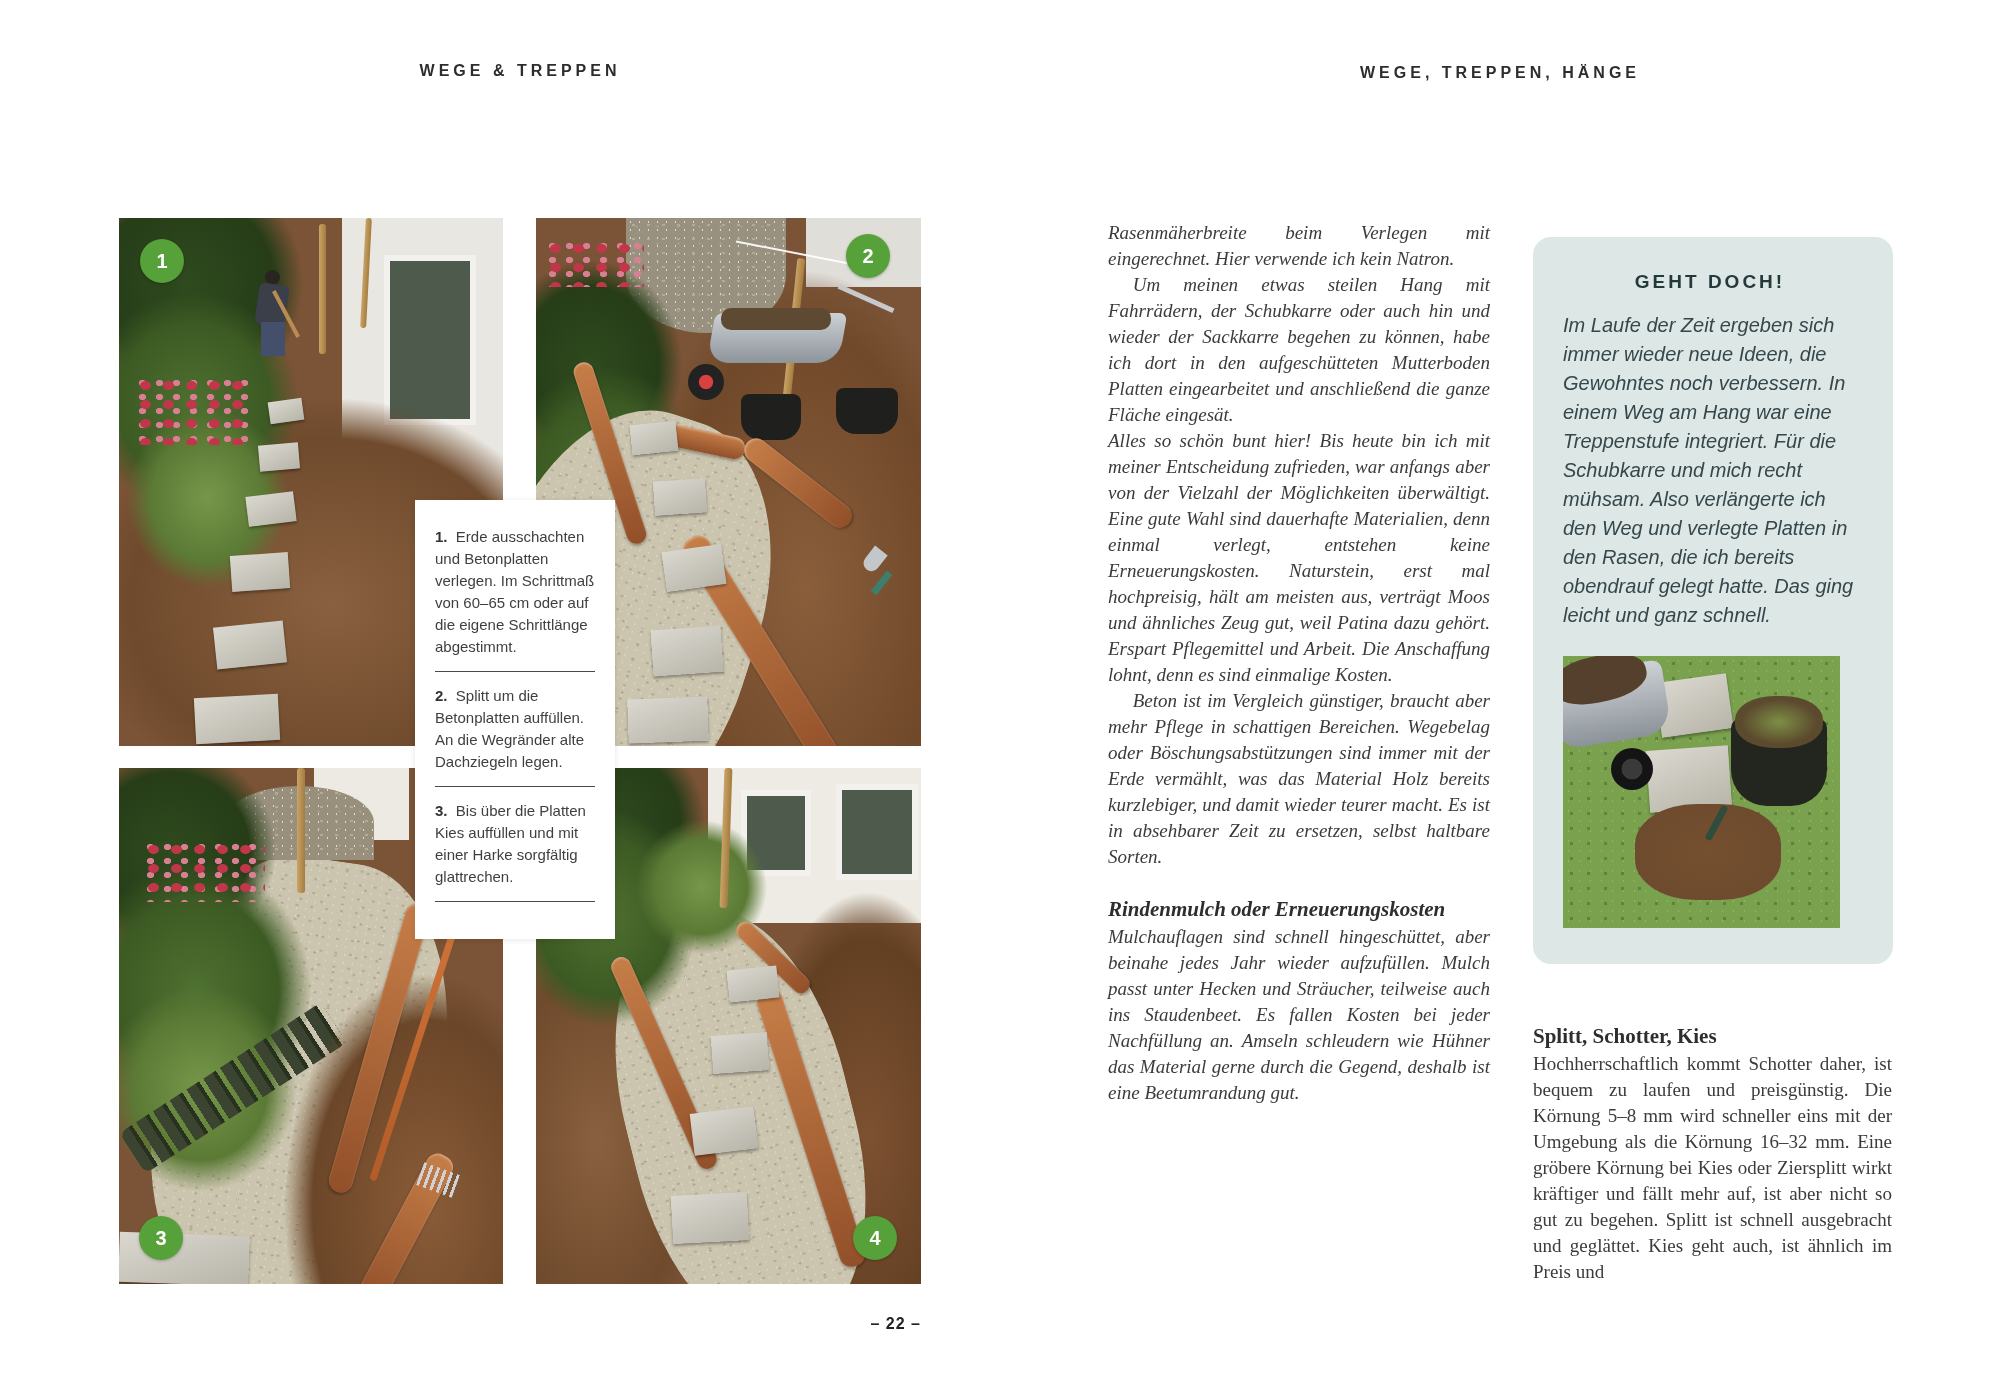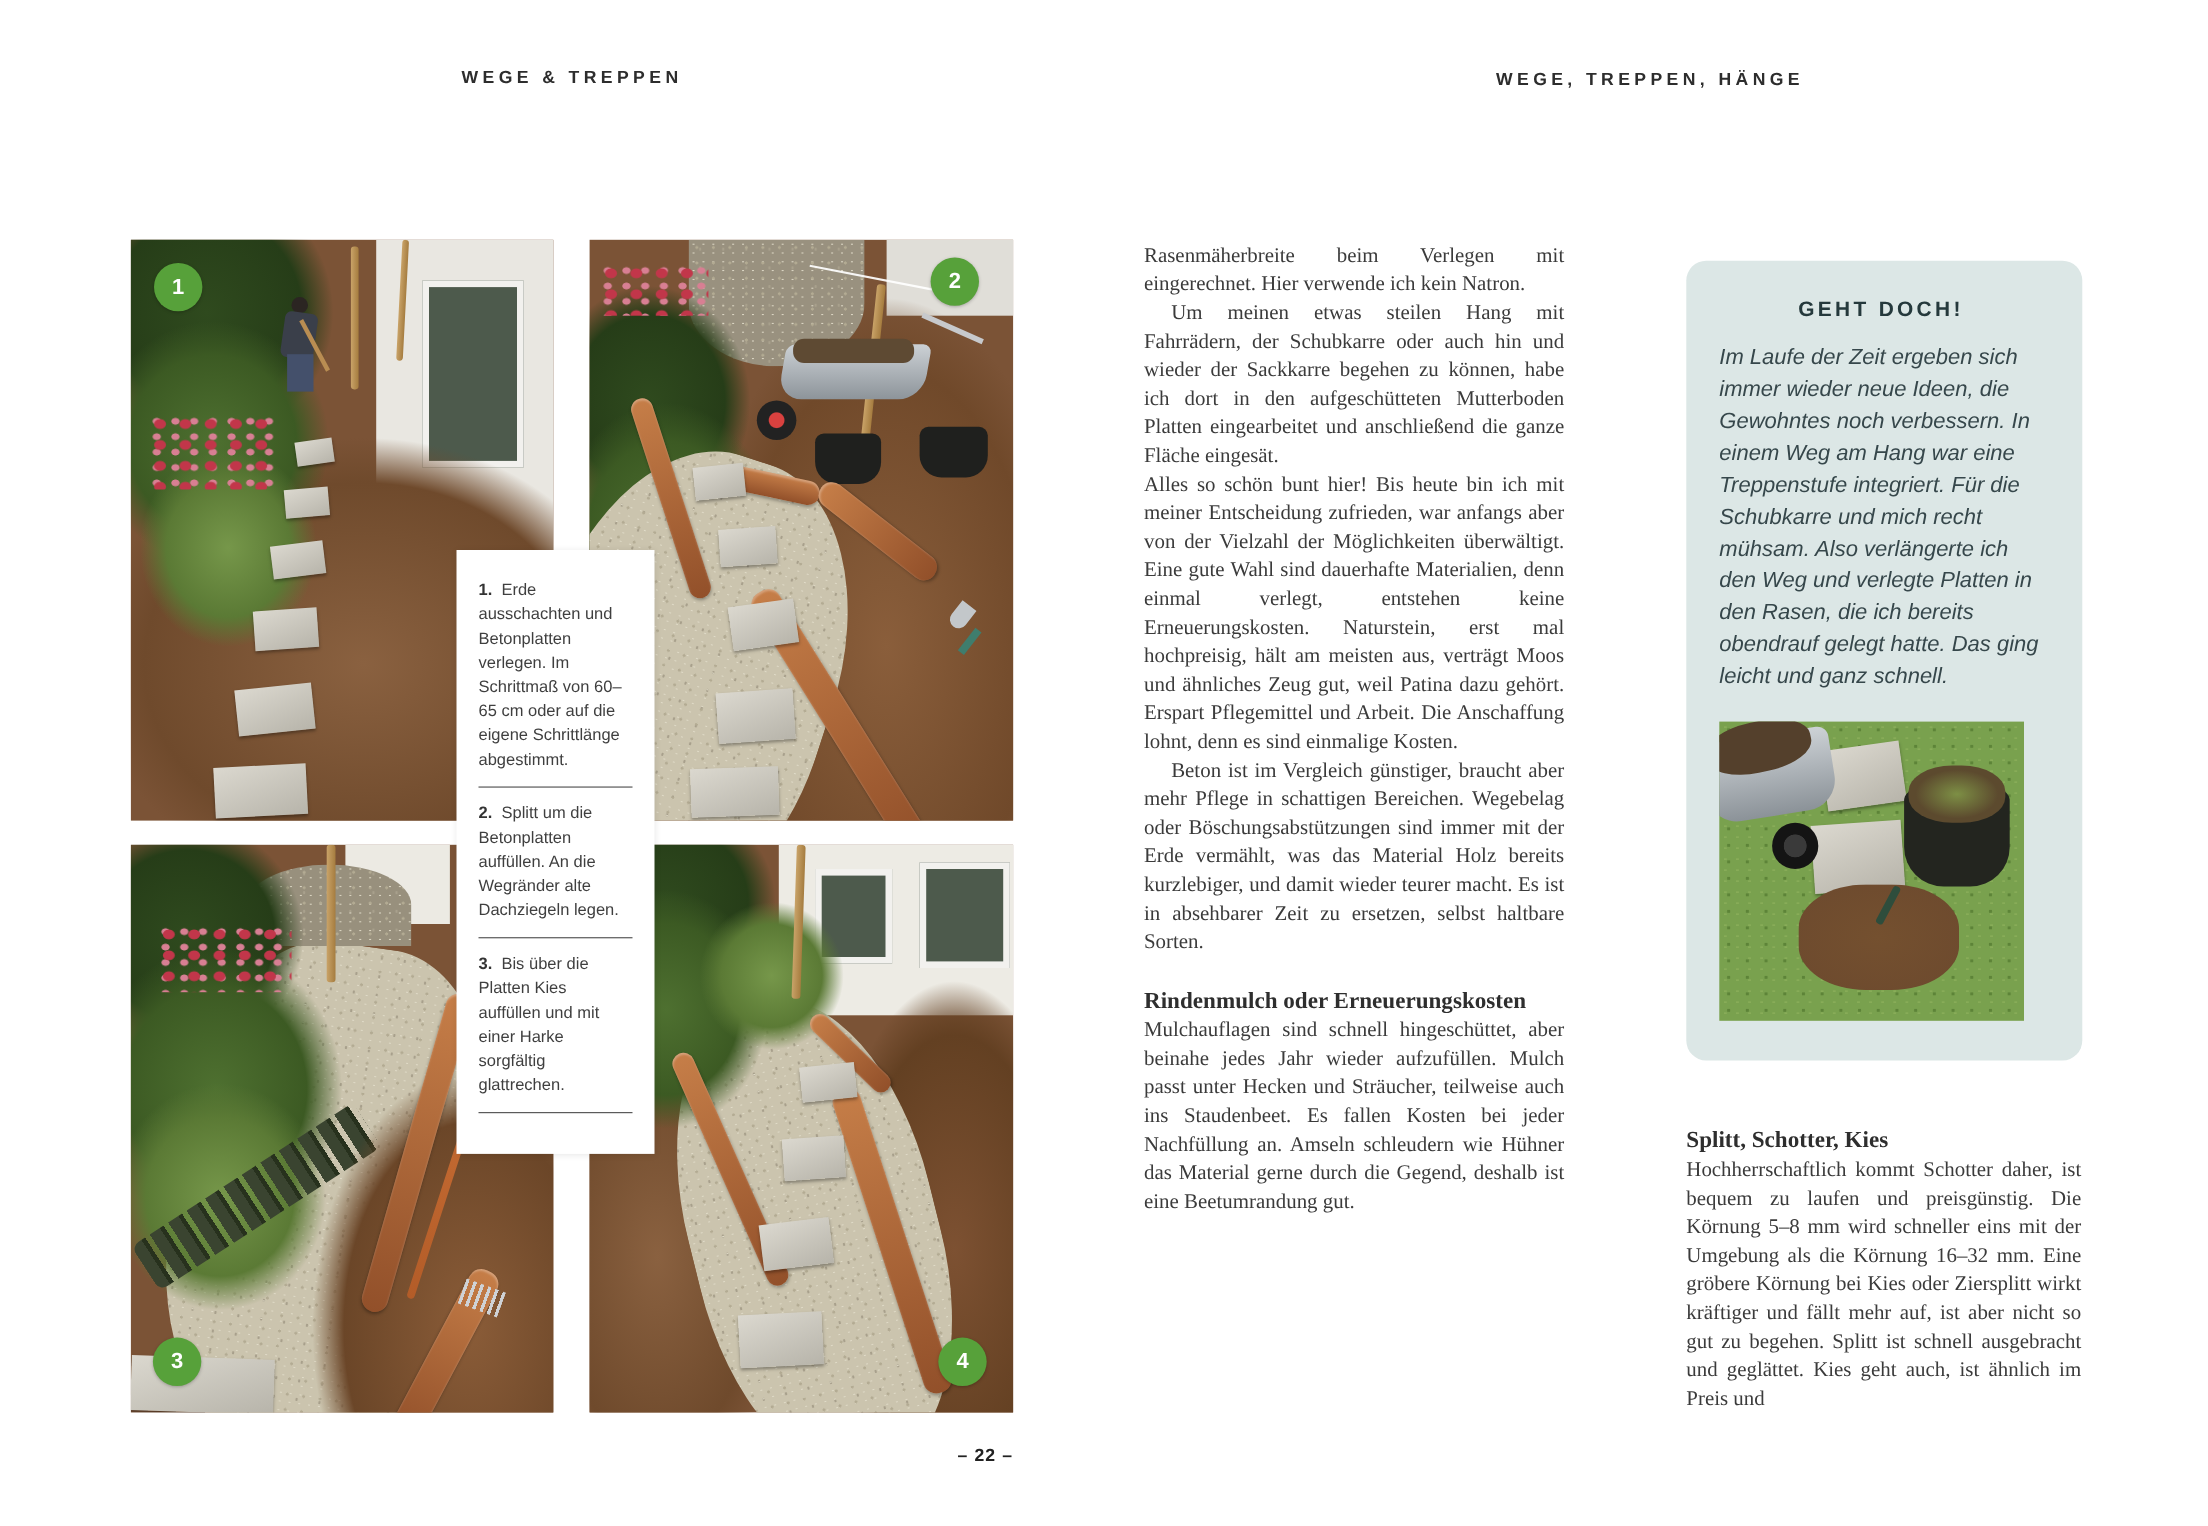--- a/index.html
+++ b/index.html
@@ -37,21 +37,21 @@
           background-size:15px 14px,9px 8px,21px 17px;}
   .tile{position:absolute;background:linear-gradient(#c67e48,#92502a);border-radius:12px;
         box-shadow:inset 0 2px 2px rgba(255,255,255,.28),0 2px 3px rgba(0,0,0,.3);}
   .soil{position:absolute;background:radial-gradient(closest-side,#8a6140,#6f4a2c 80%,rgba(111,74,44,0));}
   .wallw{position:absolute;background:#e9e7e1;}
   .window{position:absolute;background:#4d5a4c;border:6px solid #f2f1ee;}
   .stake{position:absolute;background:linear-gradient(90deg,#c9a368,#a57c3f);border-radius:3px;}
   .bucket{position:absolute;background:#1f201e;border-radius:8px 8px 20px 20px;}
 
   
-  .instr-box{position:absolute;left:415px;top:500px;width:180px;background:#fff;
+  .instr-box{position:absolute;left:415px;top:500px;width:200px;background:#fff;
              box-sizing:border-box;padding:26px 20px 24px 20px;z-index:10;
              box-shadow:0 1px 6px rgba(0,0,0,.10);}
   .step{font-family:var(--sans);font-size:15px;line-height:22px;color:#3f3f3f;}
   .step b{font-weight:700;color:#333;}
   .step-divider{border:0;border-top:1.5px solid #4a4a4a;margin:13px 0;width:100%;}
 
   
   .col{position:absolute;text-align:justify;font-size:19px;line-height:26px;color:#3b3b3b;}
   .col p{margin:0;}
   .col p.indent{text-indent:1.3em;}
@@ -182,21 +182,21 @@
     <div class="step"><b>1.</b>&nbsp; <span>Erde ausschachten und Betonplatten verlegen. Im Schrittmaß von 60–65 cm oder auf die eigene Schrittlänge abgestimmt.</span></div>
     <hr class="step-divider">
     <div class="step"><b>2.</b>&nbsp; <span>Splitt um die Betonplatten auffüllen. An die Wegränder alte Dachziegeln legen.</span></div>
     <hr class="step-divider">
     <div class="step"><b>3.</b>&nbsp; <span>Bis über die Platten Kies auffüllen und mit einer Harke sorgfältig glattrechen.</span></div>
     <hr class="step-divider">
   </div>
 
   <div class="pagenum" style="left:119px;top:1315px;width:802px;">– 22 –</div>
 
-  <div class="col" style="left:1040px;top:220px;width:382px;">
+  <div class="col" style="left:1108px;top:220px;width:382px;font-style:italic;">
     <p>Rasenmäherbreite beim Verlegen mit eingerechnet. Hier verwende ich kein Natron.</p>
     <p class="indent">Um meinen etwas steilen Hang mit Fahrrädern, der Schubkarre oder auch hin und wieder der Sackkarre begehen zu können, habe ich dort in den aufgeschütteten Mutterboden Platten eingearbeitet und anschließend die ganze Fläche eingesät.</p>
     <p>Alles so schön bunt hier! Bis heute bin ich mit meiner Entscheidung zufrieden, war anfangs aber von der Vielzahl der Möglichkeiten überwältigt. Eine gute Wahl sind dauerhafte Materialien, denn einmal verlegt, entstehen keine Erneuerungskosten. Naturstein, erst mal hochpreisig, hält am meisten aus, verträgt Moos und ähnliches Zeug gut, weil Patina dazu gehört. Erspart Pflegemittel und Arbeit. Die Anschaffung lohnt, denn es sind einmalige Kosten.</p>
     <p class="indent">Beton ist im Vergleich günstiger, braucht aber mehr Pflege in schattigen Bereichen. Wegebelag oder Böschungsabstützungen sind immer mit der Erde vermählt, was das Material Holz bereits kurzlebiger, und damit wieder teurer macht. Es ist in absehbarer Zeit zu ersetzen, selbst haltbare Sorten.</p>
     <h3 class="subhead">Rindenmulch oder Erneuerungskosten</h3>
     <p>Mulchauflagen sind schnell hingeschüttet, aber beinahe jedes Jahr wieder aufzufüllen. Mulch passt unter Hecken und Sträucher, teilweise auch ins Staudenbeet. Es fallen Kosten bei jeder Nachfüllung an. Amseln schleudern wie Hühner das Material gerne durch die Gegend, deshalb ist eine Beetumrandung gut.</p>
   </div>
 
   <div class="tipbox">
     <h4>GEHT DOCH!</h4>

